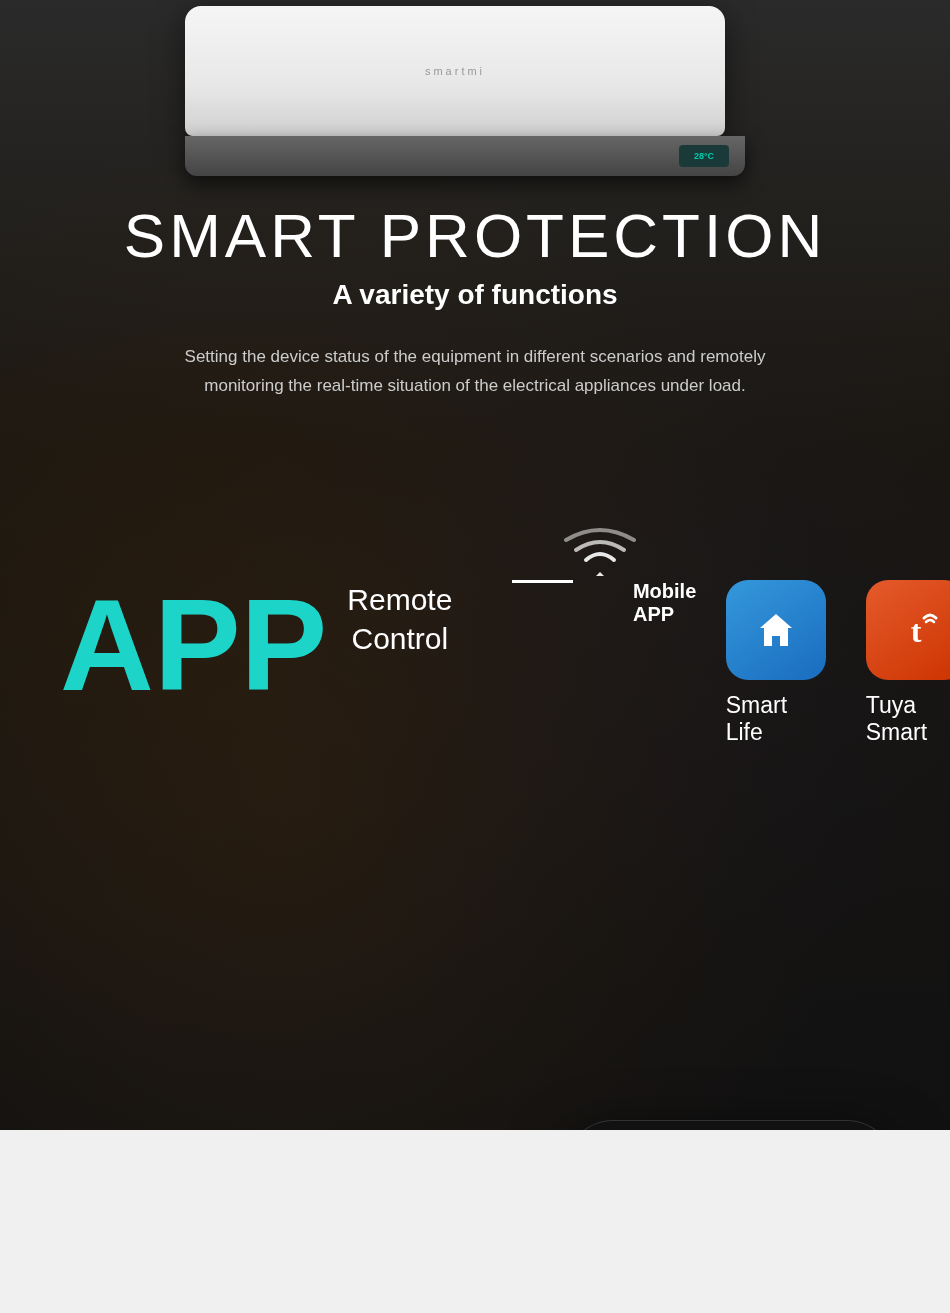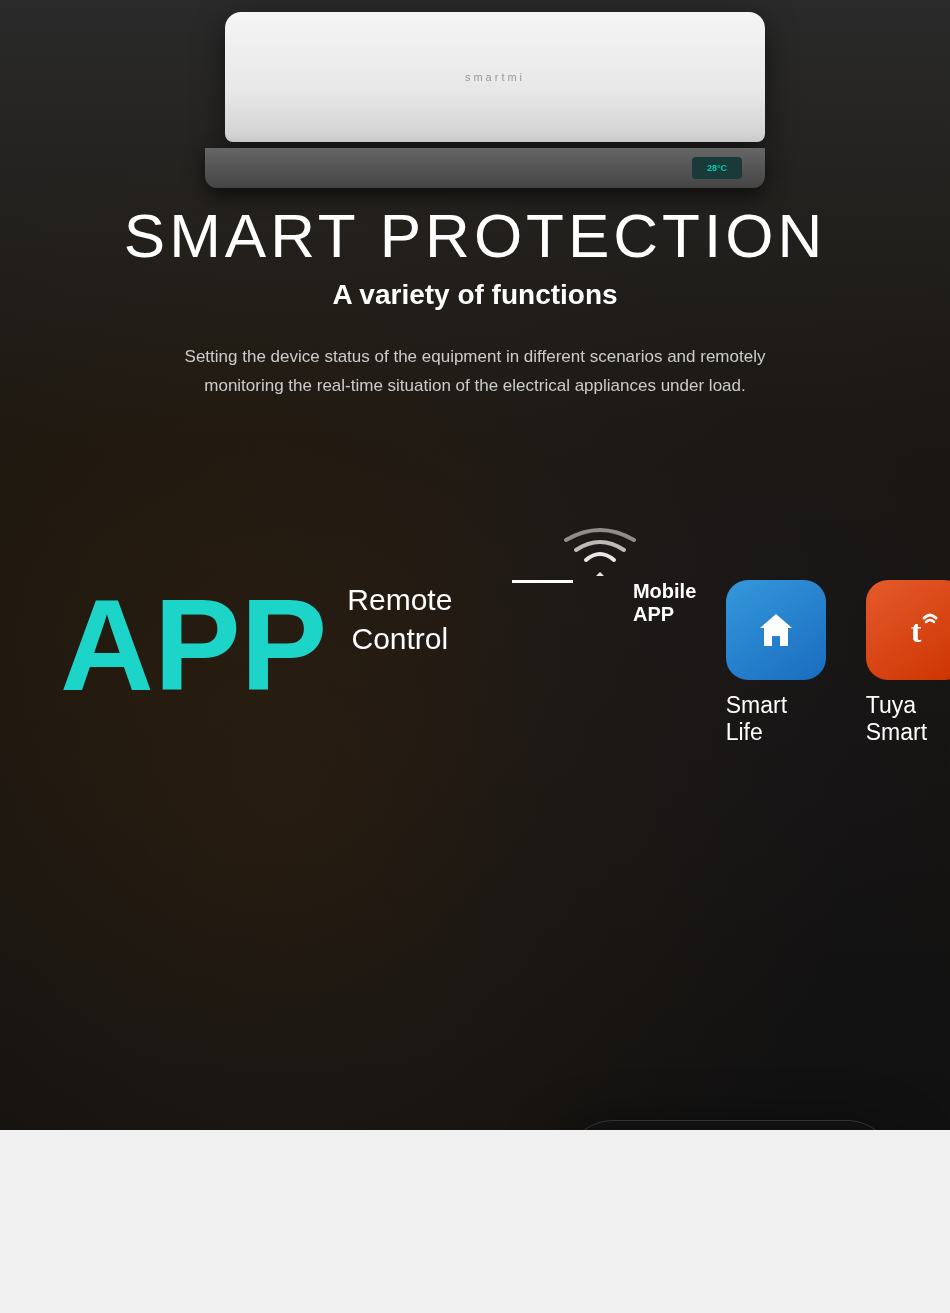--- a/index.html
+++ b/index.html
@@ -26,29 +26,28 @@
       inset: 0;
       background: 
         radial-gradient(ellipse at 30% 70%, rgba(60,40,20,0.4) 0%, transparent 60%),
         radial-gradient(ellipse at 70% 50%, rgba(30,30,40,0.3) 0%, transparent 50%),
         linear-gradient(180deg, #2a2a2a 0%, #1a1610 40%, #111 100%);
     }
 
     
     .ac-unit {
       position: absolute;
-      top: 12px;
+      top: 6px;
       left: 50%;
       transform: translateX(-50%);
       width: 580px;
       height: 200px;
       display: flex;
       flex-direction: column;
-      align-items: flex-end;
-      gap: 6px;
+      align-items: flex-start;
     }
 
     .ac-body {
       width: 540px;
       height: 130px;
       background: linear-gradient(180deg, #f5f5f5 0%, #e8e8e8 60%, #d0d0d0 100%);
       border-radius: 16px 16px 8px 8px;
       position: relative;
       box-shadow: 0 8px 30px rgba(0,0,0,0.5);
       display: flex;
@@ -64,21 +63,21 @@
 
     .ac-bottom {
       width: 560px;
       height: 40px;
       background: linear-gradient(180deg, #666 0%, #444 100%);
       border-radius: 0 0 12px 12px;
       position: relative;
       display: flex;
       align-items: center;
       justify-content: flex-end;
-      padding-right: 23px;
+      padding-right: 16px;
       box-shadow: 0 8px 20px rgba(0,0,0,0.6);
     }
 
     .ac-display {
       width: 50px;
       height: 22px;
       background: #1a3a3a;
       border-radius: 4px;
       display: flex;
       align-items: center;

